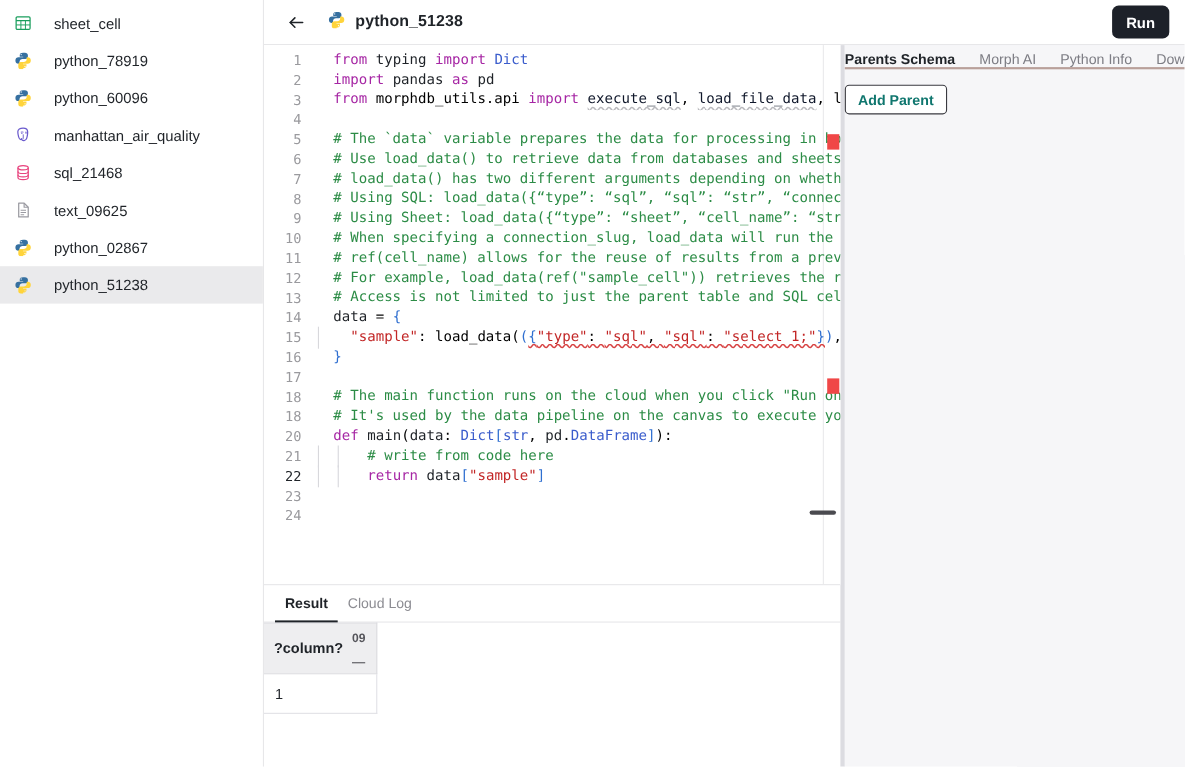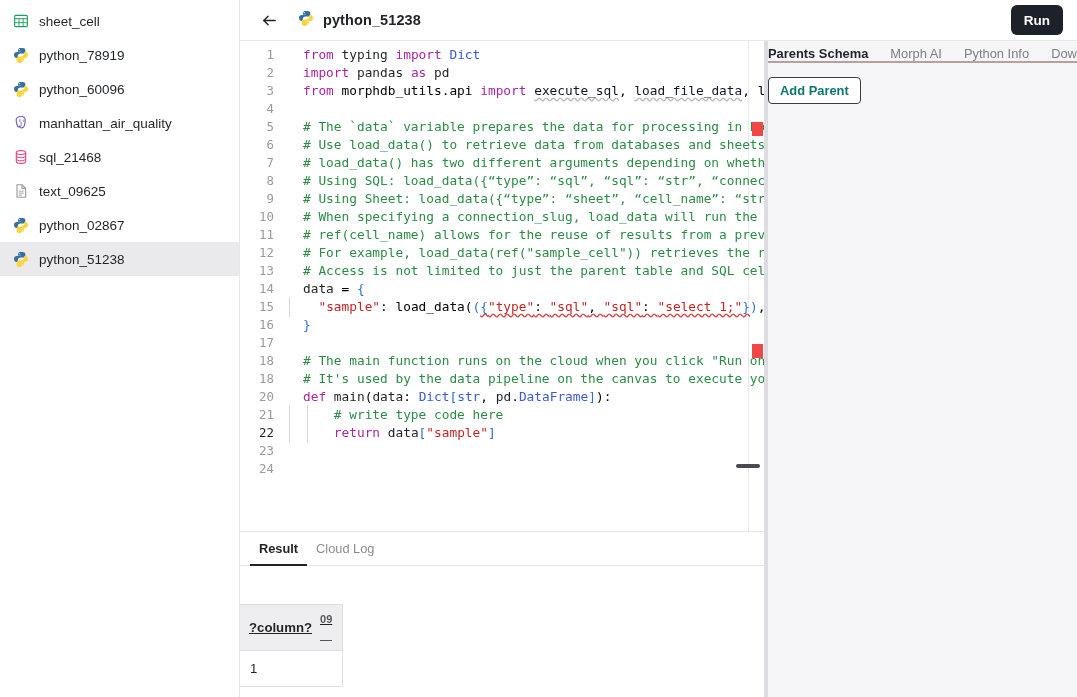--- a/index.html
+++ b/index.html
@@ -16,21 +16,21 @@
   
   .sidebar {
     width: 240px; height: 697px;
     background: #ffffff;
     border-right: 1px solid #e7e7e9;
     padding-top: 4px;
     flex: 0 0 240px;
   }
   .side-item {
     display: flex; align-items: center;
-    gap: 10px;
+    gap: 20px;
     height: 34px;
     padding: 0 12px;
     font-size: 13.5px;
     color: #1f2328;
     cursor: pointer;
     white-space: nowrap;
   }
   .side-item.active { background: #eaeaec; }
   .side-item .ico { width: 17px; height: 17px; flex: 0 0 17px; display:flex; align-items:center; justify-content:center; }
 
@@ -138,21 +138,21 @@
   .ovr-mark { position: absolute; right: 1px; width: 11px; height: 14px; background: #f04747; }
   .hscroll {
     position: absolute; left: 46px; right: 17px; bottom: 63px; height: 0;
   }
   .hscroll-thumb {
     position: absolute; height: 4px; background: #4a4a4f; border-radius: 2px;
     left: 450px; width: 24px; bottom: 0;
   }
 
   
-  .results { flex: 1 1 auto; display: flex; flex-direction: column; min-height: 0; background: #fff; gap: 38px; }
+  .results { flex: 1 1 auto; display: flex; flex-direction: column; min-height: 0; background: #fff; }
   .res-tabs {
     height: 34px; flex: 0 0 34px;
     display: flex; align-items: stretch; gap: 0;
     padding-left: 10px;
     border-bottom: 1px solid #e7e7e9;
   }
   .res-tab {
     display: flex; align-items: center;
     padding: 0 9px;
     font-size: 12.8px; color: #8c8c92;
@@ -352,21 +352,21 @@
               <div class="line"><span class="ln">11</span><span class="code"><span class="cm"># ref(cell_name) allows for the reuse of results from a previous</span></span></div>
               <div class="line"><span class="ln">12</span><span class="code"><span class="cm"># For example, load_data(ref("sample_cell")) retrieves the resul</span></span></div>
               <div class="line"><span class="ln">13</span><span class="code"><span class="cm"># Access is not limited to just the parent table and SQL cells c</span></span></div>
               <div class="line"><span class="ln">14</span><span class="code"><span class="id">data</span> = <span class="br">{</span></span></div>
               <div class="line"><span class="ln">15</span><span class="code ind1">  <span class="st">"sample"</span>: load_data(<span class="br">(</span><span class="wavy"><span class="br">{</span><span class="st">"type"</span>: <span class="st">"sql"</span>, <span class="st">"sql"</span>: <span class="st">"select 1;"</span><span class="br">}</span></span><span class="br">)</span>,</span></div>
               <div class="line"><span class="ln">16</span><span class="code"><span class="br">}</span></span></div>
               <div class="line"><span class="ln">17</span><span class="code"></span></div>
               <div class="line"><span class="ln">18</span><span class="code"><span class="cm"># The main function runs on the cloud when you click "Run on Clo</span></span></div>
               <div class="line"><span class="ln">18</span><span class="code"><span class="cm"># It's used by the data pipeline on the canvas to execute your D</span></span></div>
               <div class="line"><span class="ln">20</span><span class="code"><span class="kw">def</span> <span class="id">main</span>(<span class="id">data</span>: <span class="fn">Dict</span><span class="br">[</span><span class="fn">str</span>, <span class="id">pd</span>.<span class="fn">DataFrame</span><span class="br">]</span>):</span></div>
-              <div class="line"><span class="ln">21</span><span class="code ind1 ind2"><span class="cm">    # write type code here</span></span></div>
+              <div class="line"><span class="ln">21</span><span class="code ind1 ind2"><span class="cm">    # write from code here</span></span></div>
               <div class="line"><span class="ln cur">22</span><span class="code ind1 ind2">    <span class="kw">return</span> <span class="id">data</span><span class="br">[</span><span class="st">"sample"</span><span class="br">]</span></span></div>
               <div class="line"><span class="ln">23</span><span class="code"></span></div>
               <div class="line"><span class="ln">24</span><span class="code"></span></div>
             </div>
           <div class="ovr-strip">
             <div class="ovr-mark" style="top:81px;"></div>
             <div class="ovr-mark" style="top:303px;"></div>
           </div>
           <div class="hscroll">
             <div class="hscroll-thumb"></div>
@@ -375,21 +375,21 @@
 
         <div class="results">
           <div class="res-tabs" id="res-tabs">
               <div class="res-tab active">Result</div>
               <div class="res-tab">Cloud Log</div>
             </div>
           <div>
             <table class="res-table" id="res-table">
                 <thead>
                   <tr>
-                    <th style="width: 100px; text-decoration: underline;">
+                    <th style="width: 100px;">
                       <div class="th-inner">
                         <span>?column?</span>
                         <span class="type-badge">09</span>
                       </div>
                     </th>
                   </tr>
                 </thead>
                 <tbody>
                   <tr>
                     <td>1</td>

